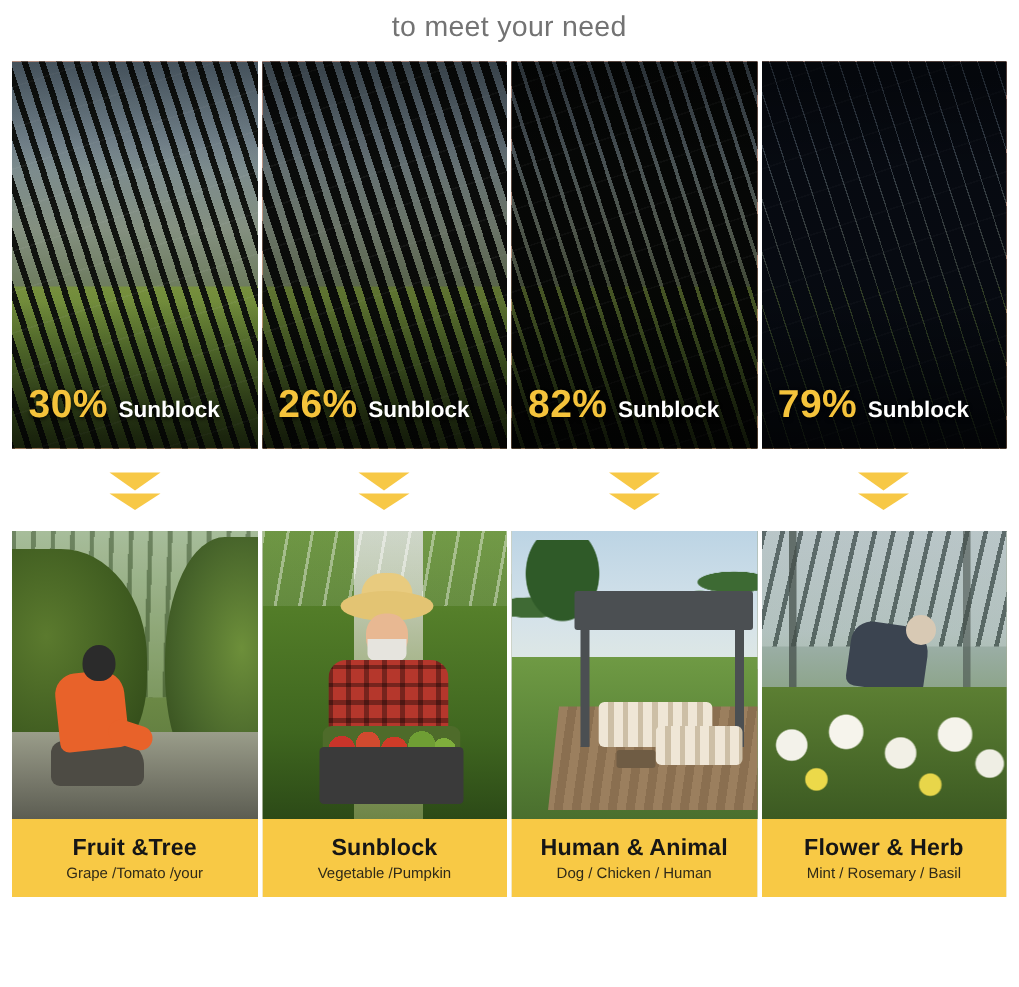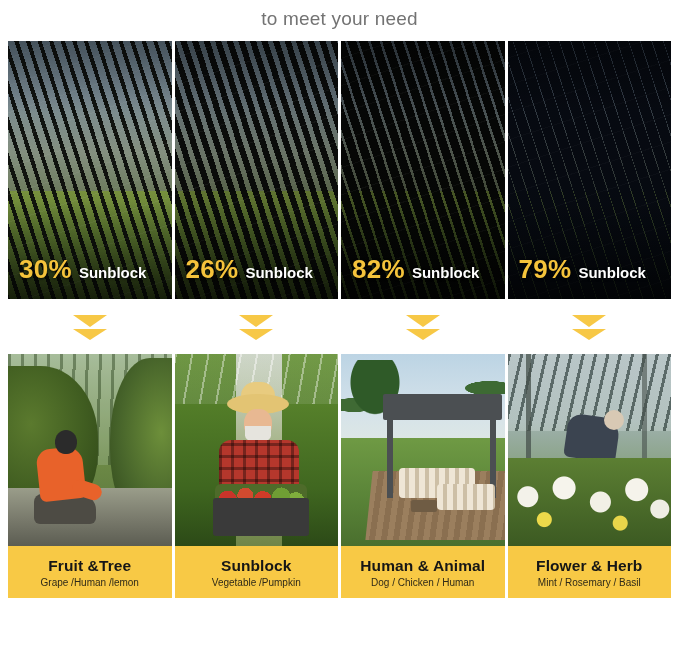--- a/index.html
+++ b/index.html
@@ -535,21 +535,21 @@
         <div class="p1-leftfol"></div>
         <div class="p1-rightfol"></div>
         <div class="p1-floor"></div>
         <div class="p1-legs"></div>
         <div class="p1-body"></div>
         <div class="p1-arm"></div>
         <div class="p1-head"></div>
       </div>
       <div class="use-caption">
         <div class="use-title">Fruit &amp;Tree</div>
-        <div class="use-sub">Grape /Human /lemon</div>
+        <div class="use-sub">Grape /Tomato /your</div>
       </div>
     </div>
 
     <div class="use-card">
       <div class="use-photo">
         <div class="p2-bg"></div>
         <div class="p2-crop-l"></div>
         <div class="p2-crop-r"></div>
         <div class="p2-roof"></div>
         <div class="p2-hatcrown"></div>

